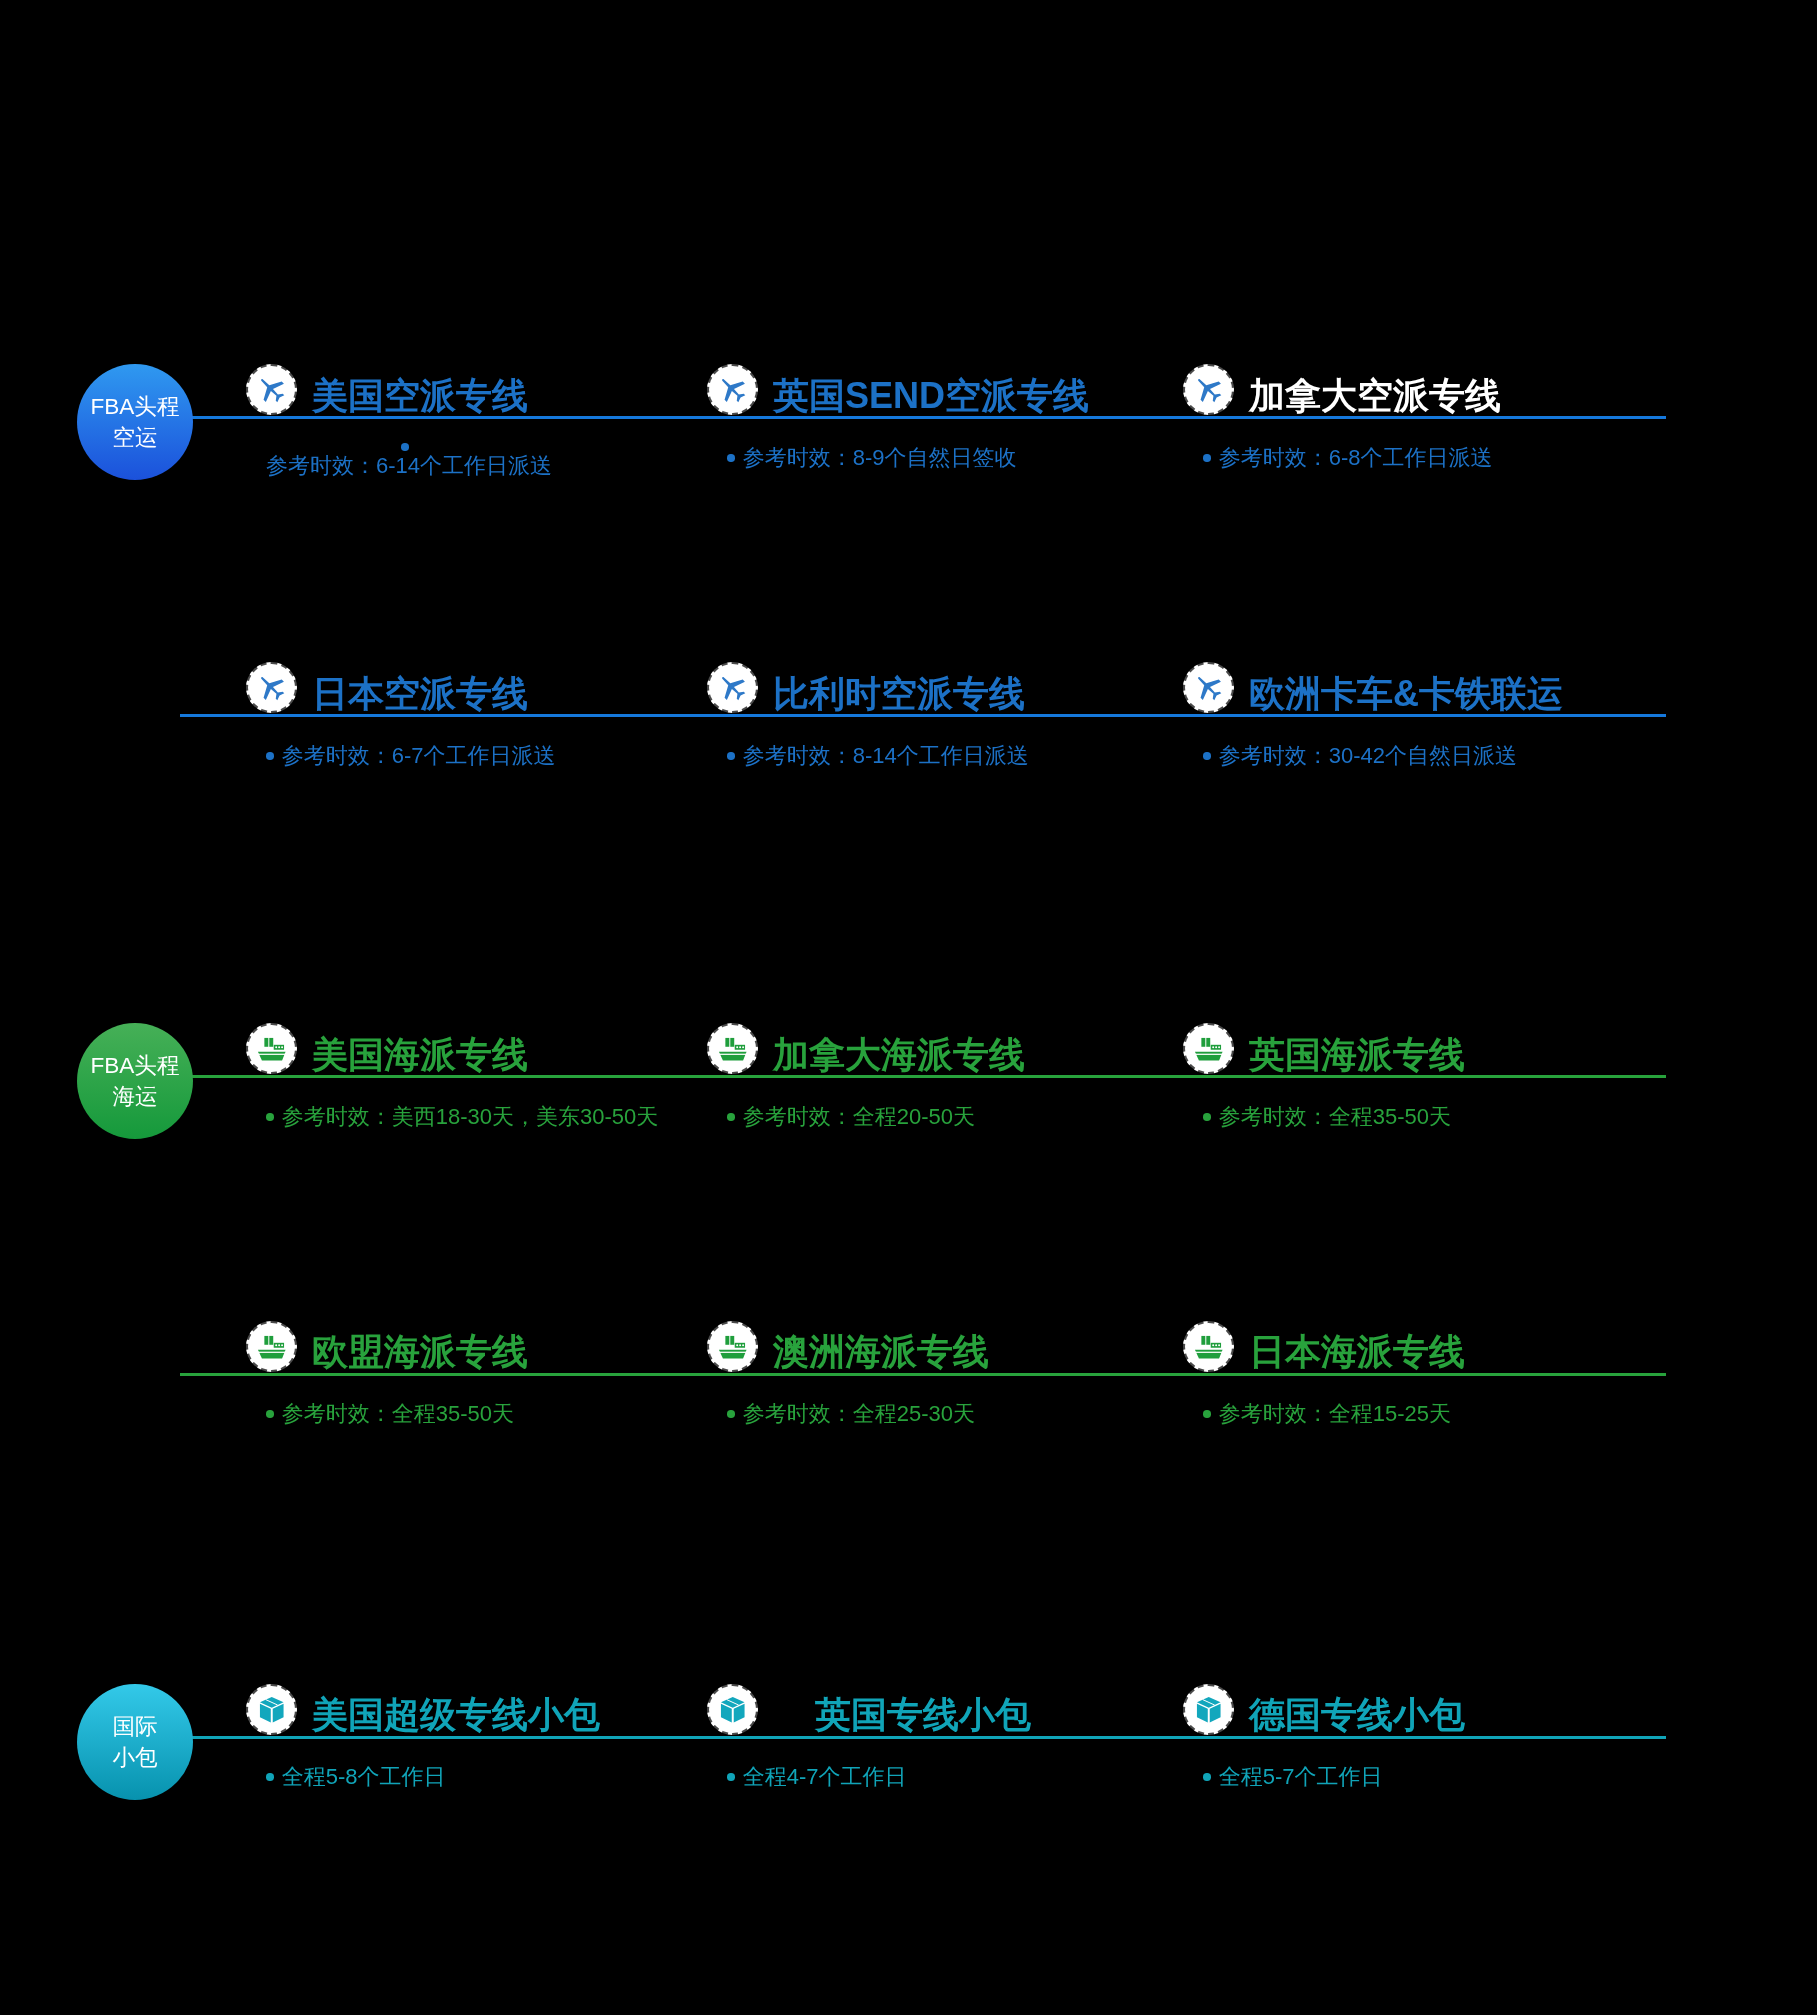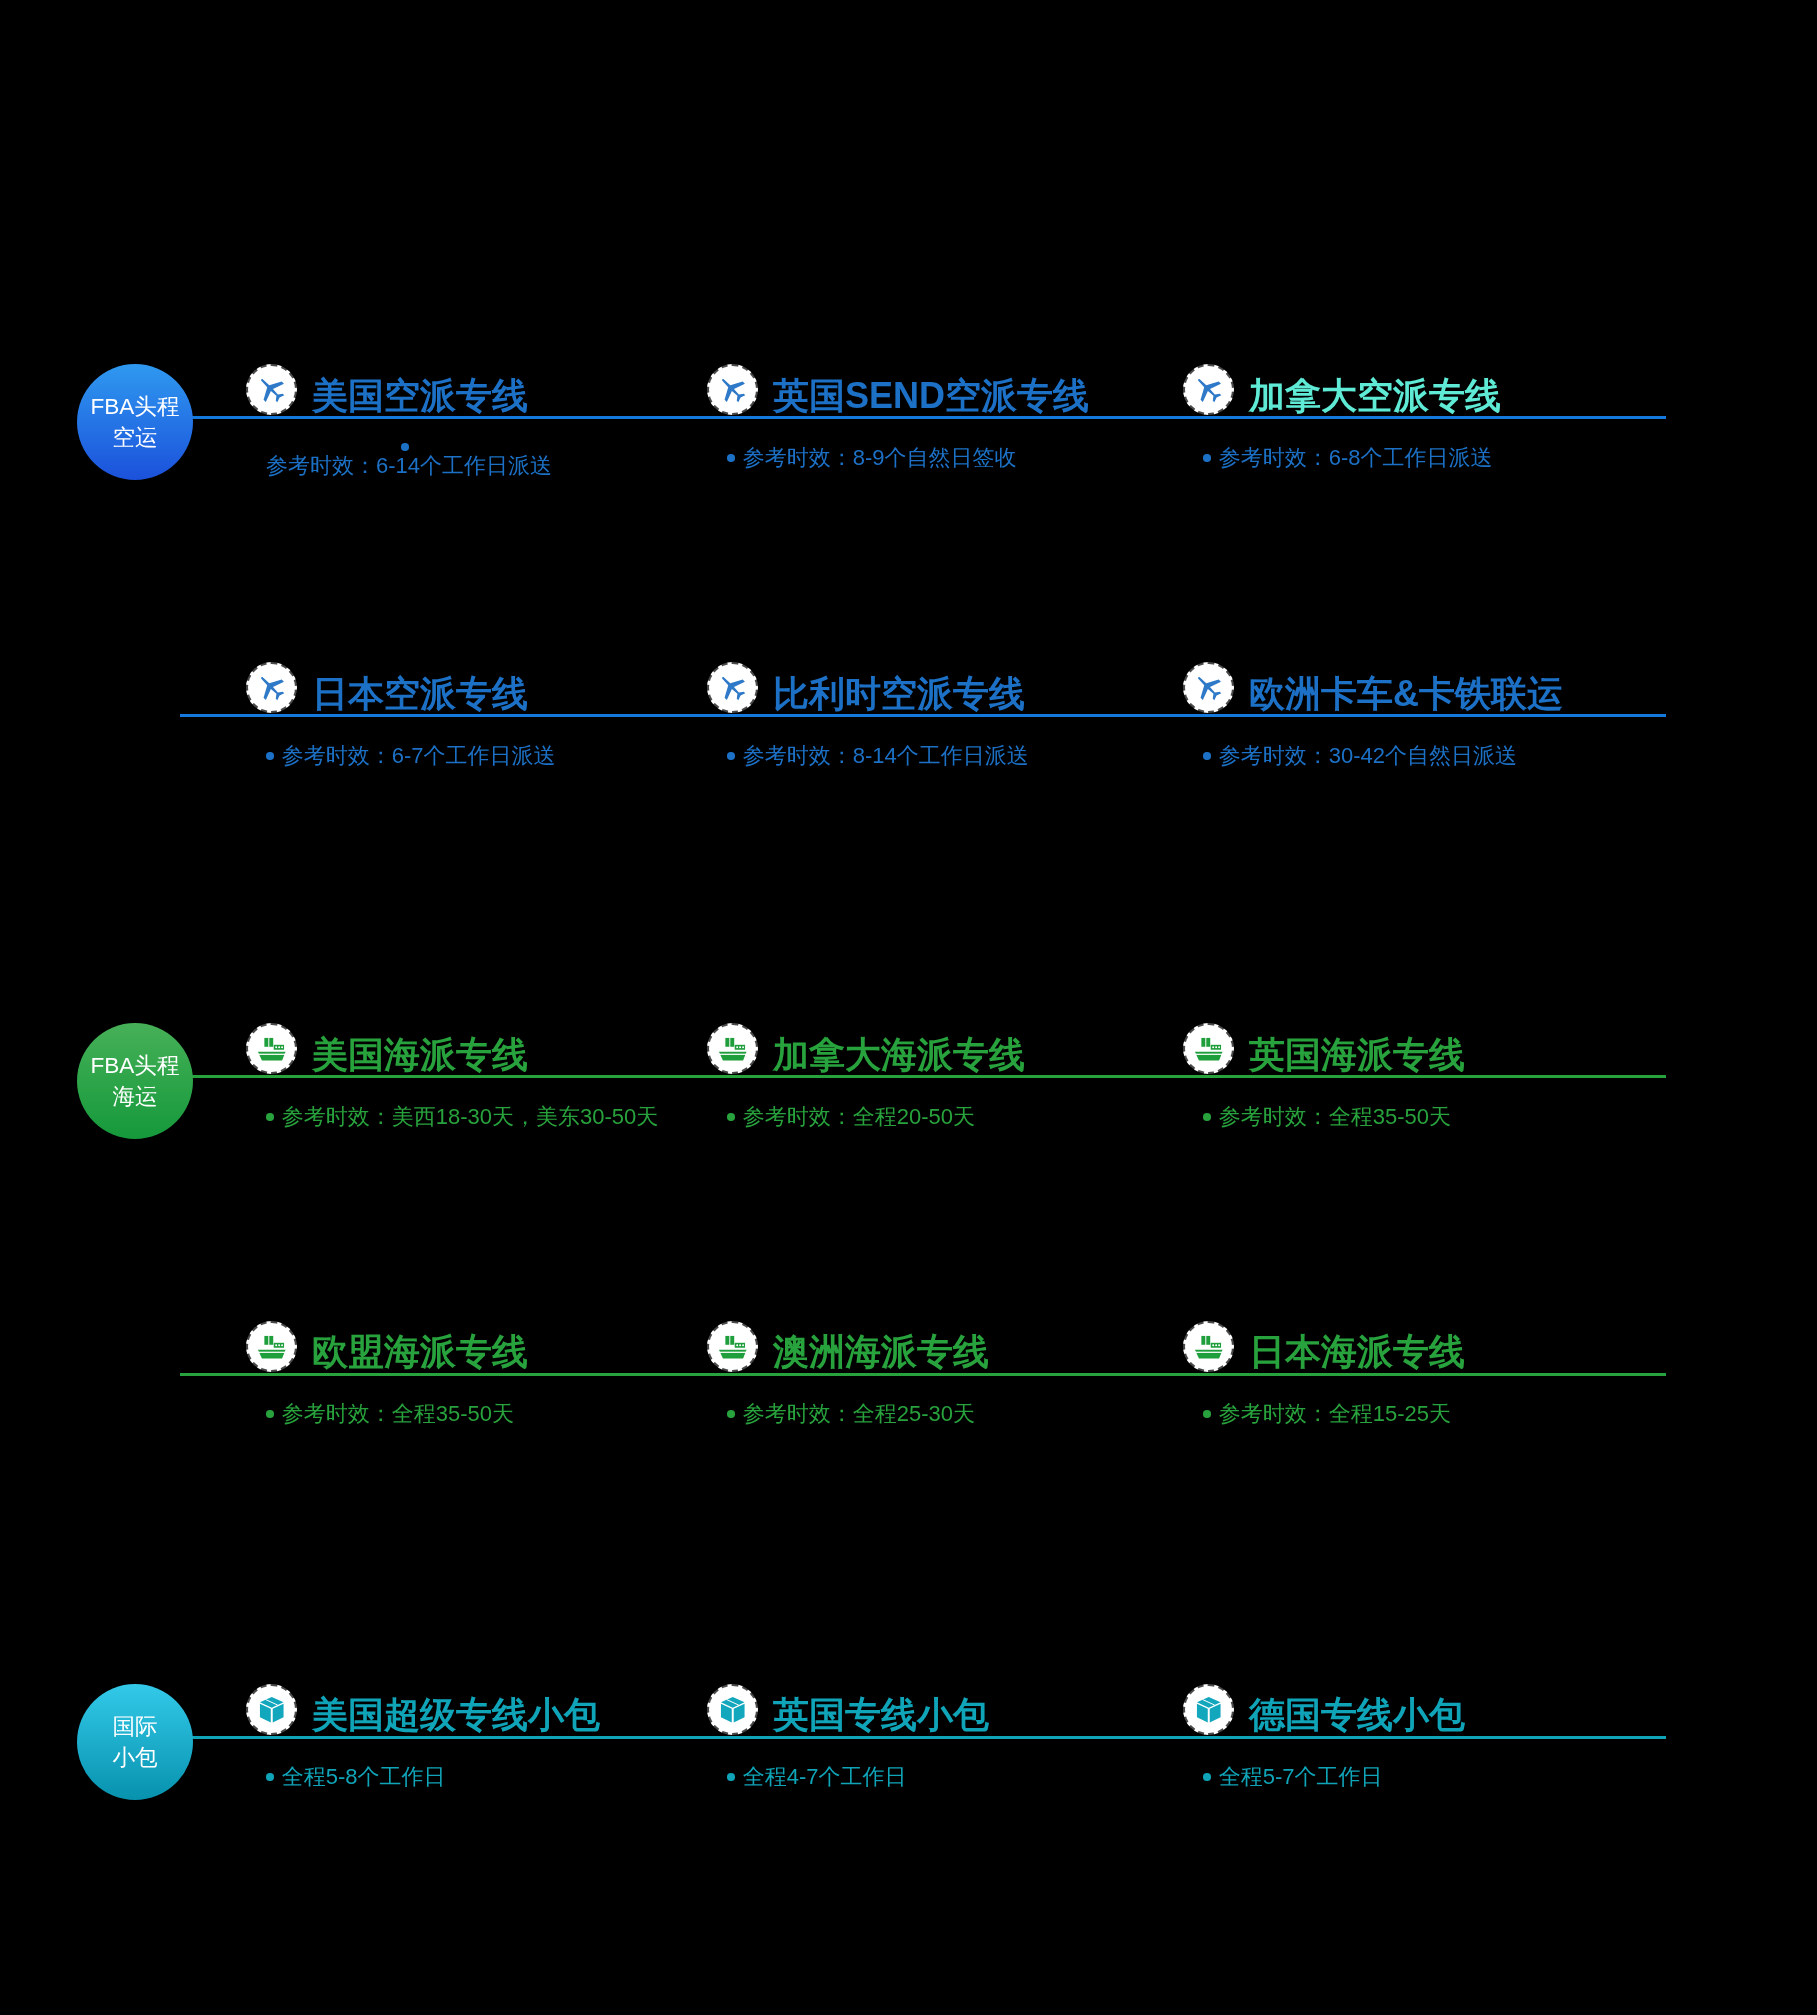--- a/index.html
+++ b/index.html
@@ -73,21 +73,21 @@
       <span class="bullet-dot" style="background: rgb(28, 113, 198);"></span>
       <span class="time-text">参考时效：8-9个自然日签收</span>
     </div>
     <span class="icon-circle" style="left: 1183px; top: 364px;">
       <svg width="31.5" height="31.5" viewBox="0 0 64 64">
       <g transform="rotate(-45 32 32)" fill="#2E79C8">
         <path d="M30 4 C30 1.5 34 1.5 34 4 L35 22 L58 34.5 L58 41 L35 32.5 L34 47.5 L42 53.5 L42 58 L32 54.5 L22 58 L22 53.5 L30 47.5 L29 32.5 L6 41 L6 34.5 L29 22 Z"></path>
       </g>
       </svg>
     </span>
-    <div class="service-title" style="left: 1249px; top: 372px; color: #5eead4;">加拿大空派专线</div>
+    <div class="service-title" style="left: 1249px; top: 372px; color: #ffffff;">加拿大空派专线</div>
     <div class="time-row" style="left: 1203px; top: 443px; color: rgb(28, 113, 198);">
       <span class="bullet-dot" style="background: rgb(28, 113, 198);"></span>
       <span class="time-text">参考时效：6-8个工作日派送</span>
     </div>
     <div class="row-line" style="left: 180px; top: 714px; width: 1486px; background: rgb(21, 120, 220); z-index: 1;"></div>
     <span class="icon-circle" style="left: 246px; top: 662px;">
       <svg width="31.5" height="31.5" viewBox="0 0 64 64">
       <g transform="rotate(-45 32 32)" fill="#2E79C8">
         <path d="M30 4 C30 1.5 34 1.5 34 4 L35 22 L58 34.5 L58 41 L35 32.5 L34 47.5 L42 53.5 L42 58 L32 54.5 L22 58 L22 53.5 L30 47.5 L29 32.5 L6 41 L6 34.5 L29 22 Z"></path>
       </g>
@@ -265,21 +265,21 @@
     <span class="icon-circle" style="left: 707px; top: 1684px;">
       <svg width="31.5" height="31.5" viewBox="0 0 64 64">
       <g fill="#12A7BD">
         <path d="M32 6 L56 17 L32 28 L8 17 Z"></path>
         <path d="M8 20 L30 30 L30 58 L8 47 Z"></path>
         <path d="M34 30 L56 20 L56 47 L34 58 Z"></path>
       </g>
       <path d="M20 11.5 L44 22.5" stroke="#fff" stroke-width="2" fill="none"></path>
       </svg>
     </span>
-    <div class="service-title" style="left: 773px; top: 1691px; color: rgb(16, 164, 184); font-family: Liberation Serif, serif;">英国专线小包</div>
+    <div class="service-title" style="left: 815px; top: 1691px; color: rgb(16, 164, 184); font-family: Liberation Serif, serif;">英国专线小包</div>
     <div class="time-row" style="left: 727px; top: 1762px; color: rgb(16, 164, 184);">
       <span class="bullet-dot" style="background: rgb(16, 164, 184);"></span>
       <span class="time-text">全程4-7个工作日</span>
     </div>
     <span class="icon-circle" style="left: 1183px; top: 1684px;">
       <svg width="31.5" height="31.5" viewBox="0 0 64 64">
       <g fill="#12A7BD">
         <path d="M32 6 L56 17 L32 28 L8 17 Z"></path>
         <path d="M8 20 L30 30 L30 58 L8 47 Z"></path>
         <path d="M34 30 L56 20 L56 47 L34 58 Z"></path>

